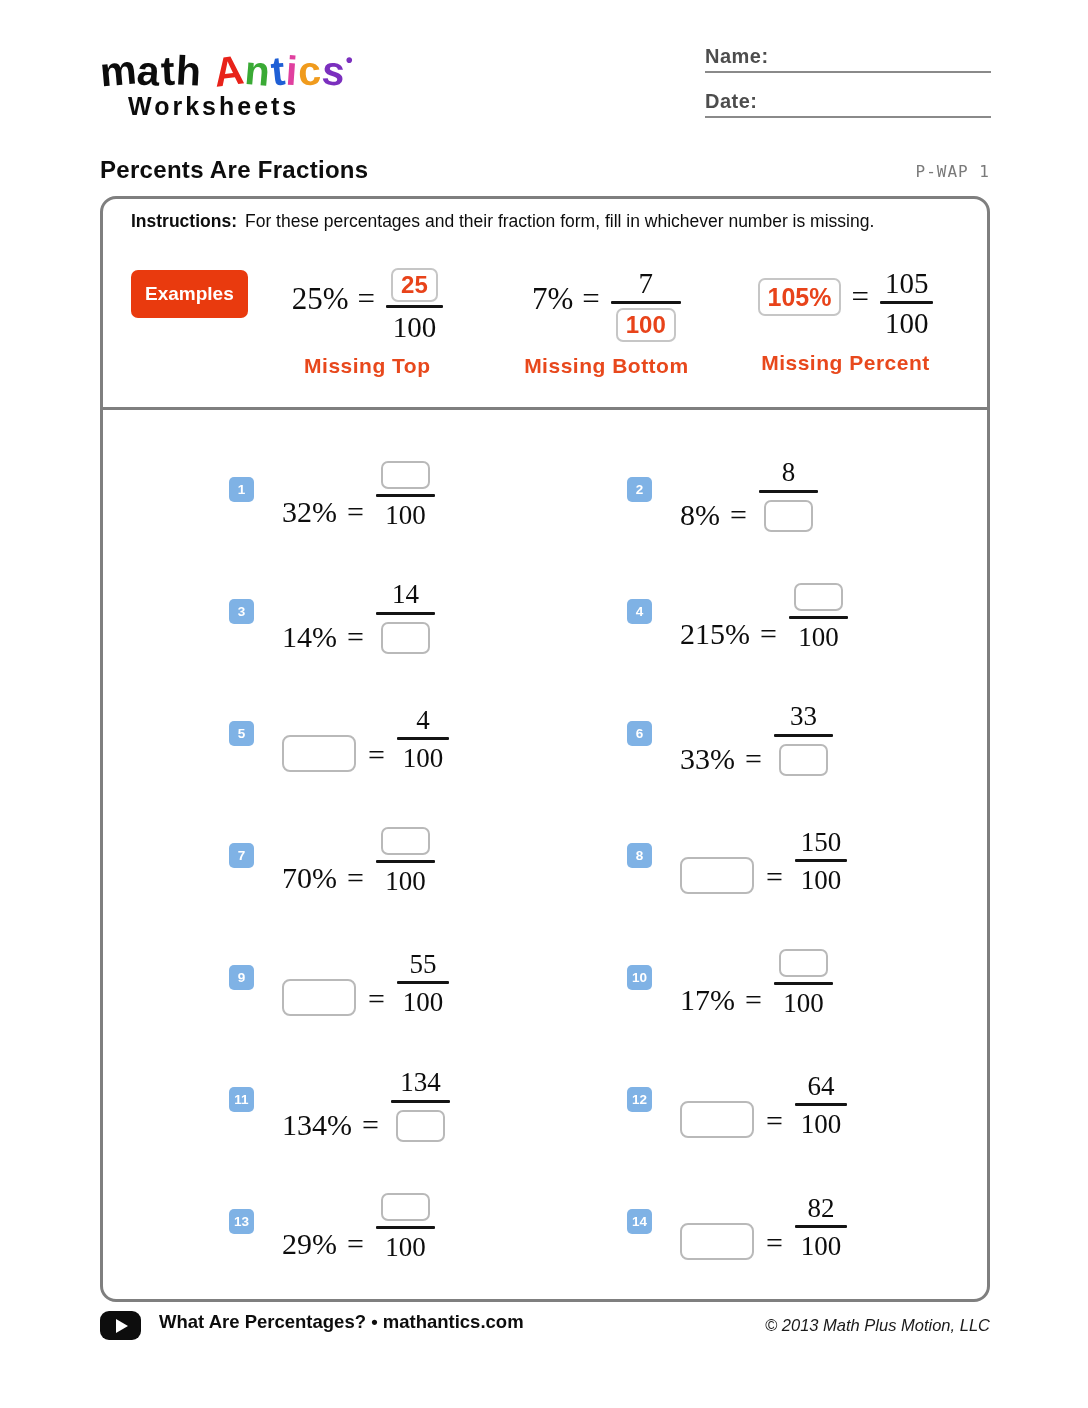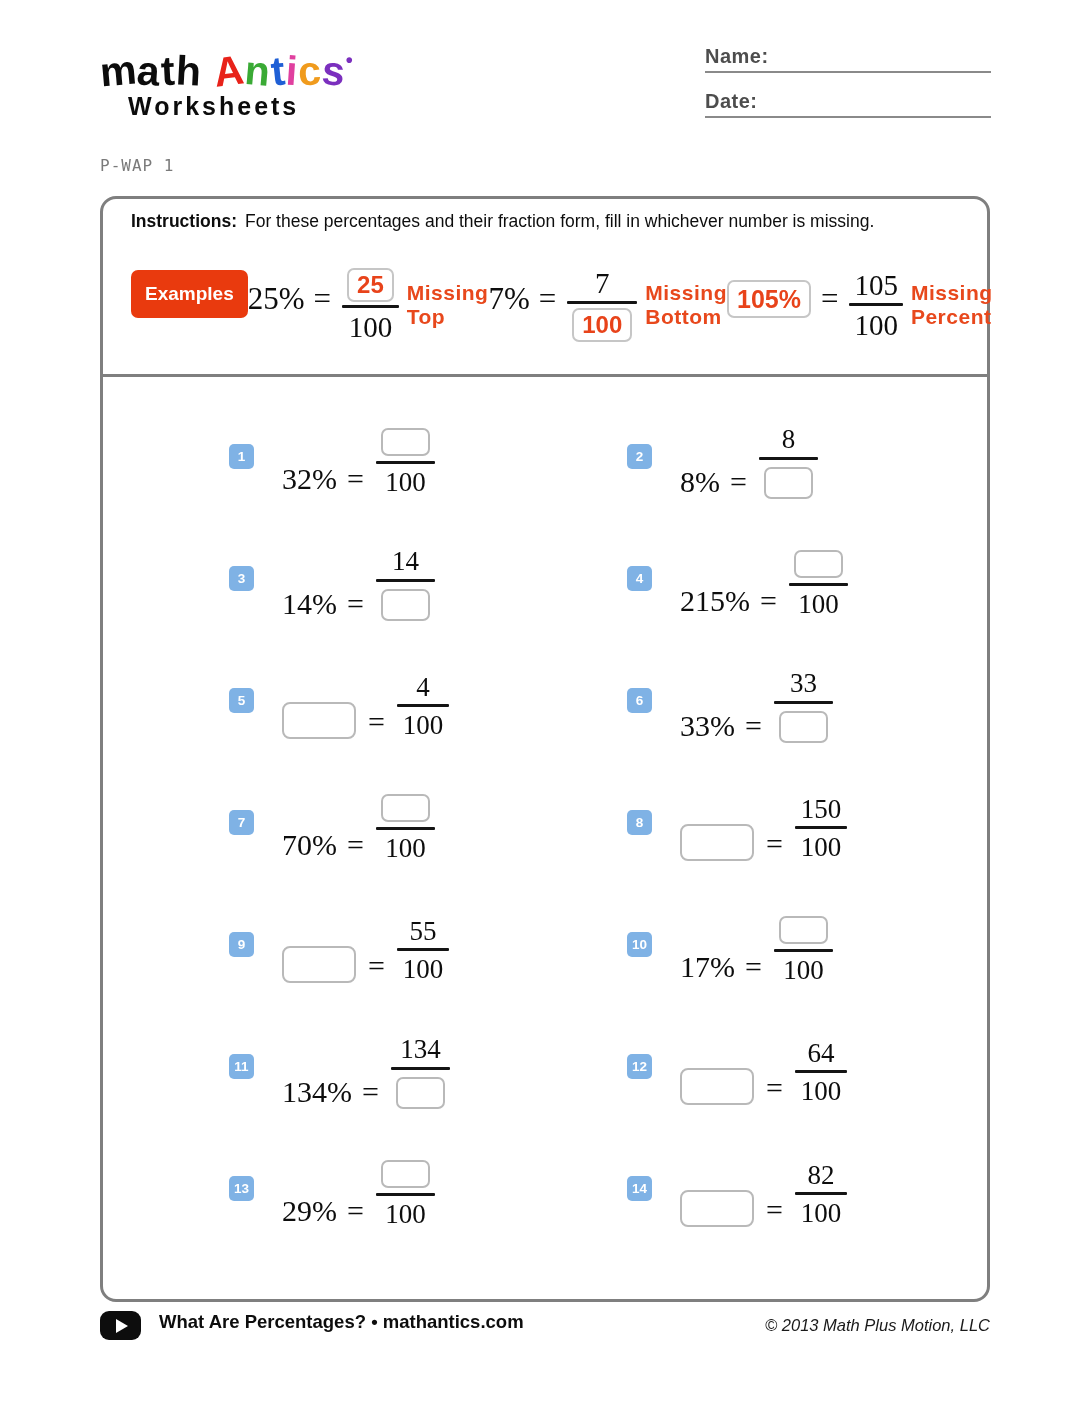--- a/index.html
+++ b/index.html
@@ -28,30 +28,30 @@
     display: flex; justify-content: space-between; align-items: flex-end;
   }
   #page-title { font-size: 24px; font-weight: bold; color: #0d0d0d; letter-spacing: 0.3px; }
   #doc-code { font-family: "DejaVu Sans Mono", monospace; font-size: 16px; color: #7a7a7a; letter-spacing: 1px; padding-bottom: 3px; }
 
   
   #main-box {
     position: absolute; left: 100px; top: 196px; width: 890px; height: 1106px;
     border: 3px solid #7f7f7f; border-radius: 16px; background: #fff;
   }
-  .top-section { height: 178px; border-bottom: 3px solid #7f7f7f; padding: 12px 22px 0 28px; }
+  .top-section { height: 211px; border-bottom: 3px solid #7f7f7f; padding: 12px 22px 0 28px; }
   .instructions { font-size: 17.5px; color: #0d0d0d; }
   .instr-label { font-weight: bold; margin-right: 8px; }
 
   .examples-row { display: flex; margin-top: 24px; }
   .examples-btn {
     background: #e93a0e; color: #ffffff; font-weight: bold; font-size: 19px;
     padding: 13px 14px; border-radius: 7px; height: fit-content; margin-top: 14px; flex: none;
   }
-  .example { flex: 1; display: flex; flex-direction: row; align-items: center; gap: 8px; }
+  .example { flex: 1; display: flex; flex-direction: column; align-items: center; }
   .example-eq { display: flex; align-items: center; font-family: "Liberation Serif", serif; font-size: 31px; color: #0d0d0d; }
   .example-eq .pct { margin-right: 9px; }
   .example-eq .eq-sign { margin-right: 11px; }
   .example-label { margin-top: 12px; color: #e8481c; font-weight: bold; font-size: 21px; letter-spacing: 0.5px; }
 
   
   .frac { display: inline-flex; flex-direction: column; align-items: center; }
   .frac .ftop { display: flex; justify-content: center; padding: 12px 5px 3px; font-size: 27px; line-height: 1.05; }
   .frac .fbar { align-self: stretch; height: 3px; background: #141414; border-radius: 1px; min-width: 52px; }
   .frac .fbot { display: flex; justify-content: center; padding: 4px 5px 0; font-size: 27px; line-height: 1.05; }
@@ -110,20 +110,21 @@
   <div id="name-date">
     <div class="field-line">
       <span>Name:</span>
     </div>
     <div class="field-line">
       <span>Date:</span>
     </div>
   </div>
 
   <div id="title-row">
+    <div id="page-title">Percents Are Fractions</div>
     <div id="doc-code">P-WAP 1</div>
   </div>
 
   <div id="main-box">
     <div class="top-section">
       <div class="instructions">
         <span class="instr-label">Instructions:</span><span>For these percentages and their fraction form, fill in whichever number is missing.</span>
       </div>
       <div class="examples-row">
         <div class="examples-btn">Examples</div>

